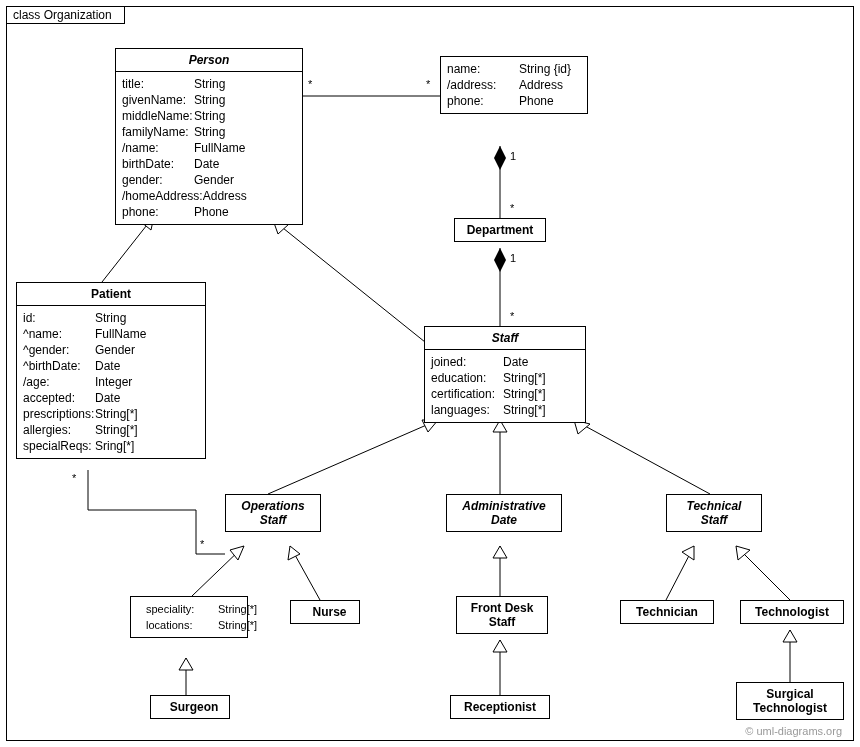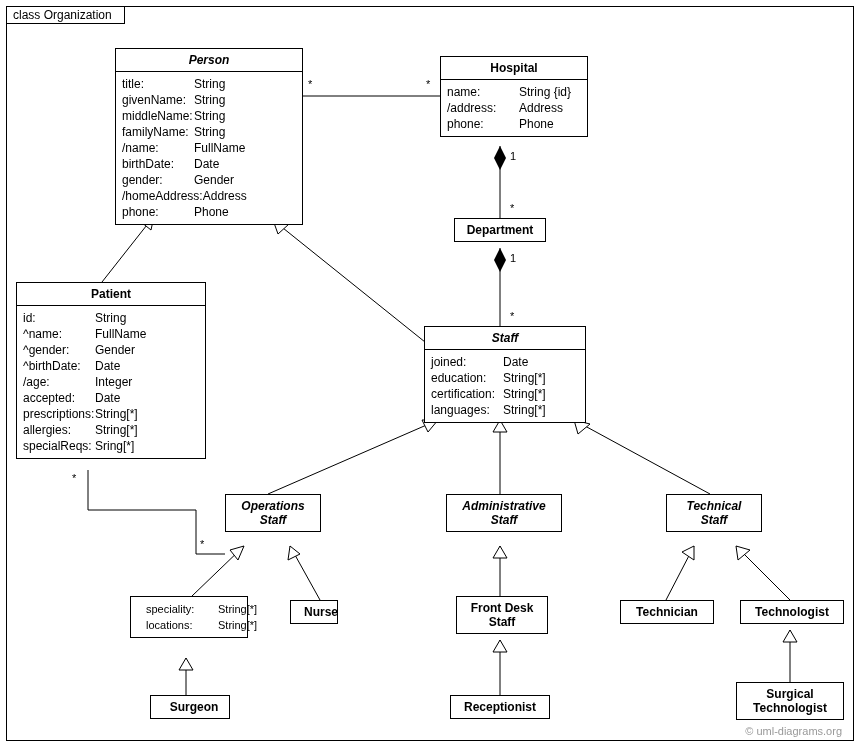--- a/index.html
+++ b/index.html
@@ -184,21 +184,20 @@
           <span class="attr-type">Address</span>
         </div>
         <div class="attr-row">
           <span class="attr-name">phone:</span>
           <span class="attr-type">Phone</span>
         </div>
       </div>
   </div>
 
   <div class="class-box" style="left:440px; top:56px; width:148px;">
-    <div class="class-title normal">Hospital</div>
     <div class="attr-section">
         <div class="attr-row">
           <span class="attr-name">name:</span>
           <span class="attr-type">String {id}</span>
         </div>
         <div class="attr-row">
           <span class="attr-name">/address:</span>
           <span class="attr-type">Address</span>
         </div>
         <div class="attr-row">
@@ -275,40 +274,40 @@
         </div>
       </div>
   </div>
 
   <div class="class-box" style="left:225px; top:494px; width:96px;">
     <div class="class-title no-attrs" style="white-space:pre-line">Operations
 Staff</div>
   </div>
   <div class="class-box" style="left:446px; top:494px; width:116px;">
     <div class="class-title no-attrs" style="white-space:pre-line">Administrative
-Staff</div>
+Date</div>
   </div>
   <div class="class-box" style="left:666px; top:494px; width:96px;">
     <div class="class-title no-attrs" style="white-space:pre-line">Technical
 Staff</div>
   </div>
 
   <div class="class-box" style="left:130px; top:596px; width:118px;">
     <div class="attr-section" style="font-size:11px;margin-left:9px;">
         <div class="attr-row">
           <span class="attr-name">speciality:</span>
           <span class="attr-type">String[*]</span>
         </div>
         <div class="attr-row">
           <span class="attr-name">locations:</span>
           <span class="attr-type">String[*]</span>
         </div>
       </div>
   </div>
-  <div class="class-box" style="left:290px; top:600px; width:48px;padding-left:9px;">
+  <div class="class-box" style="left:290px; top:600px; width:70px;padding-left:9px;">
     <div class="class-title normal no-attrs">Nurse</div>
   </div>
   <div class="class-box" style="left:456px; top:596px; width:92px;">
     <div class="class-title normal no-attrs" style="white-space:pre-line">Front Desk
 Staff</div>
   </div>
   <div class="class-box" style="left:620px; top:600px; width:94px;">
     <div class="class-title normal no-attrs">Technician</div>
   </div>
   <div class="class-box" style="left:740px; top:600px; width:104px;">

